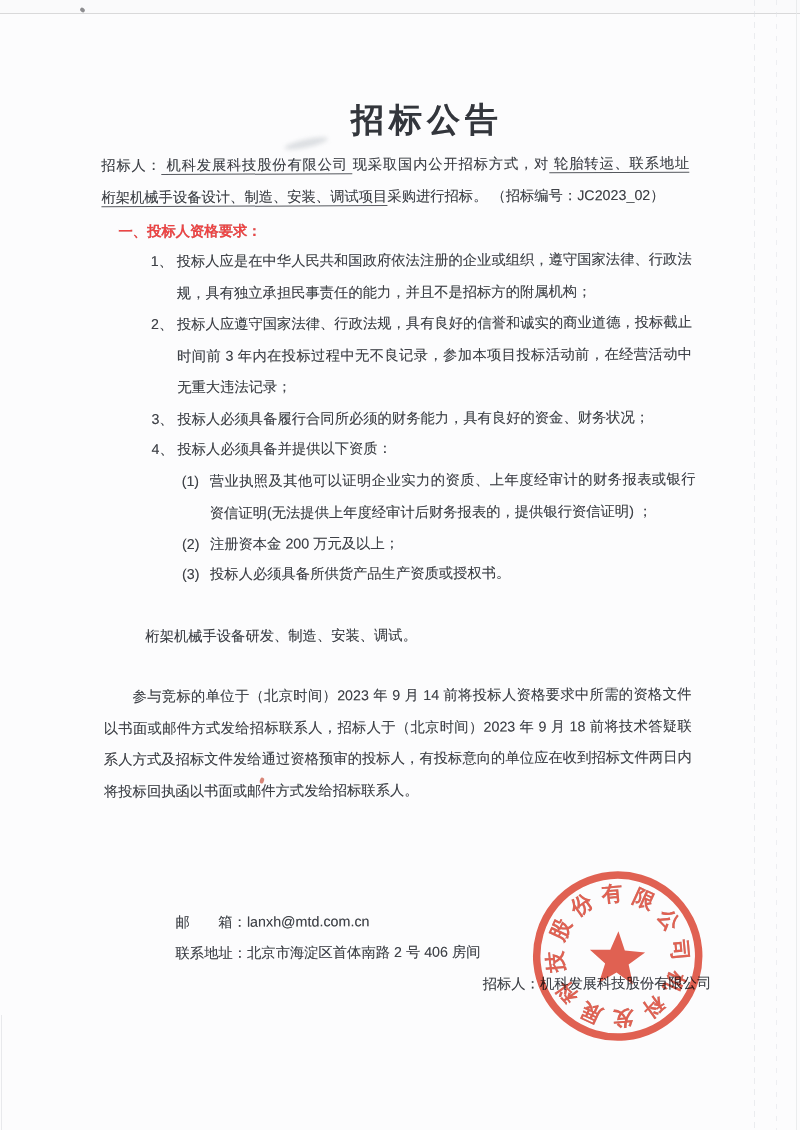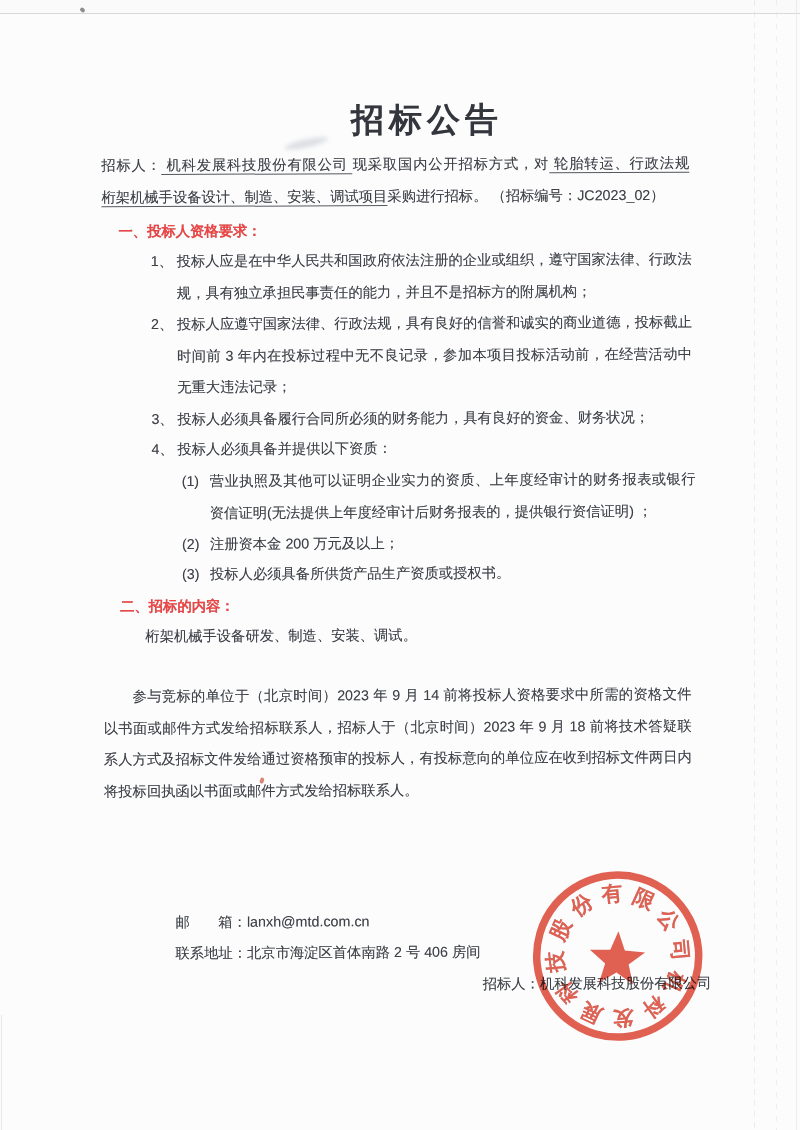--- a/index.html
+++ b/index.html
@@ -48,21 +48,21 @@
   <div class="scan-speck"></div>
   <div class="streak s1"></div>
   <div class="streak s2"></div>
   <div class="streak s3"></div>
   <div class="scan-leftedge"></div>
 
   <div class="doc">
 
     <div class="abs doc-title" style="left:103px;top:100px;width:588px;transform:translateX(32px);">招标公告</div>
 
-    <div class="abs jline" style="left:103px;top:149px;width:588px;"><span>招标人：</span><span class="u"> 机科发展科技股份有限公司 </span><span>现采取国内公开招标方式，对</span><span class="u"> 轮胎转运、行政法规</span></div>
+    <div class="abs jline" style="left:103px;top:149px;width:588px;"><span>招标人：</span><span class="u"> 机科发展科技股份有限公司 </span><span>现采取国内公开招标方式，对</span><span class="u"> 轮胎转运、联系地址</span></div>
     <div class="abs pline" style="left:103px;top:181px;width:610px;"><span class="u">桁架机械手设备设计、制造、安装、调试项目</span><span>采购进行招标。 （招标编号：JC2023_02）</span></div>
 
     <div class="abs heading" style="left:120px;top:215px;">一、投标人资格要求：</div>
 
     <div class="abs item" style="left:152px;top:245px;">
       <div class="marker" style="width:26px;">1、</div>
       <div class="just" style="width:515px;">投标人应是在中华人民共和国政府依法注册的企业或组织，遵守国家法律、行政法规，具有独立承担民事责任的能力，并且不是招标方的附属机构；</div>
     </div>
 
     <div class="abs item" style="left:152px;top:308px;">
@@ -88,21 +88,20 @@
     <div class="abs item" style="left:182px;top:528px;">
       <div class="marker" style="width:28px;">(2)</div>
       <div class="just" style="width:486px;">注册资本金 200 万元及以上；</div>
     </div>
 
     <div class="abs item" style="left:182px;top:558px;">
       <div class="marker" style="width:28px;">(3)</div>
       <div class="just" style="width:486px;">投标人必须具备所供货产品生产资质或授权书。</div>
     </div>
 
-    <div class="abs heading" style="left:120px;top:590px;">二、招标的内容：</div>
     <div class="abs" style="left:145px;top:620px;">桁架机械手设备研发、制造、安装、调试。</div>
 
     <div class="abs just" style="left:103px;top:680px;width:588px;text-indent:29px;">参与竞标的单位于（北京时间）2023 年 9 月 14 前将投标人资格要求中所需的资格文件以书面或邮件方式发给招标联系人，招标人于（北京时间）2023 年 9 月 18 前将技术答疑联系人方式及招标文件发给通过资格预审的投标人，有投标意向的单位应在收到招标文件两日内将投标回执函以书面或邮件方式发给招标联系人。</div>
 
     <div class="abs contact-row" style="left:150px;top:874px;text-align:center;">
       <span>邮　　箱：</span><span>lanxh@mtd.com.cn</span>
     </div>
     <div class="abs contact-row" style="left:150px;top:905px;">
       <span>联系地址：</span><span>北京市海淀区首体南路 2 号 406 房间</span>
     </div>

